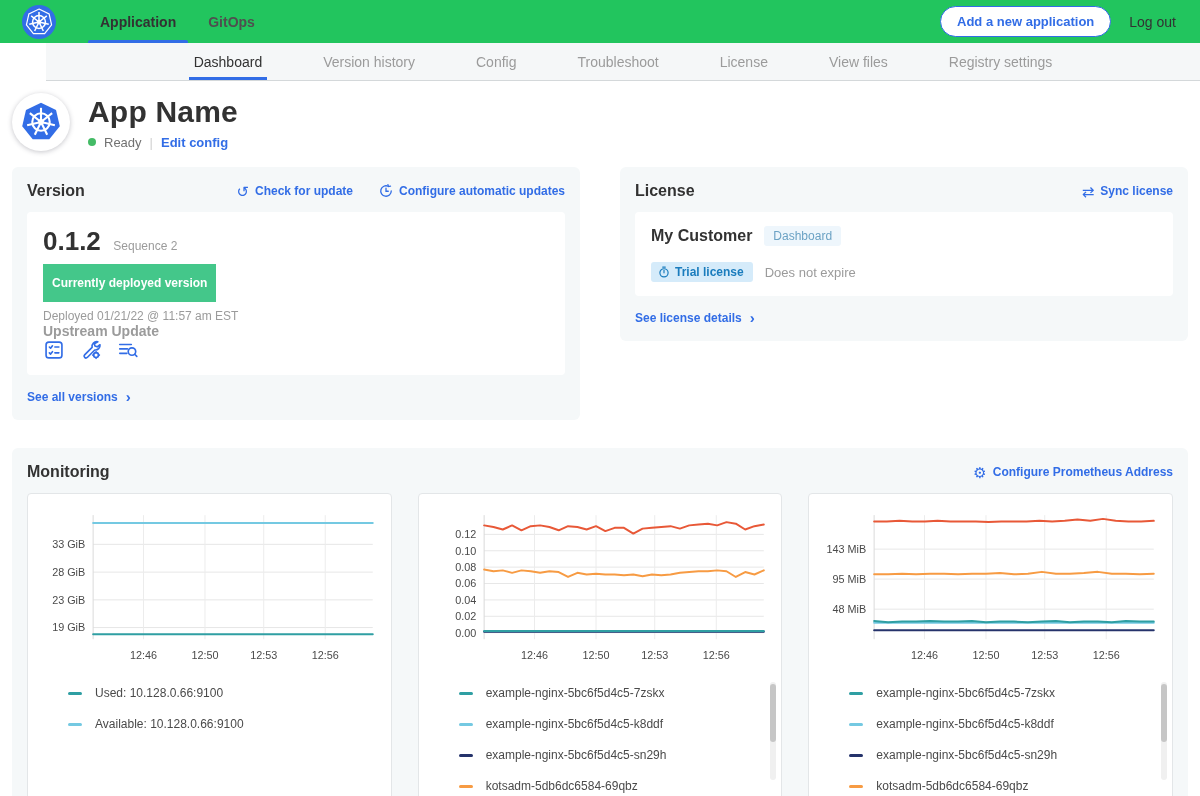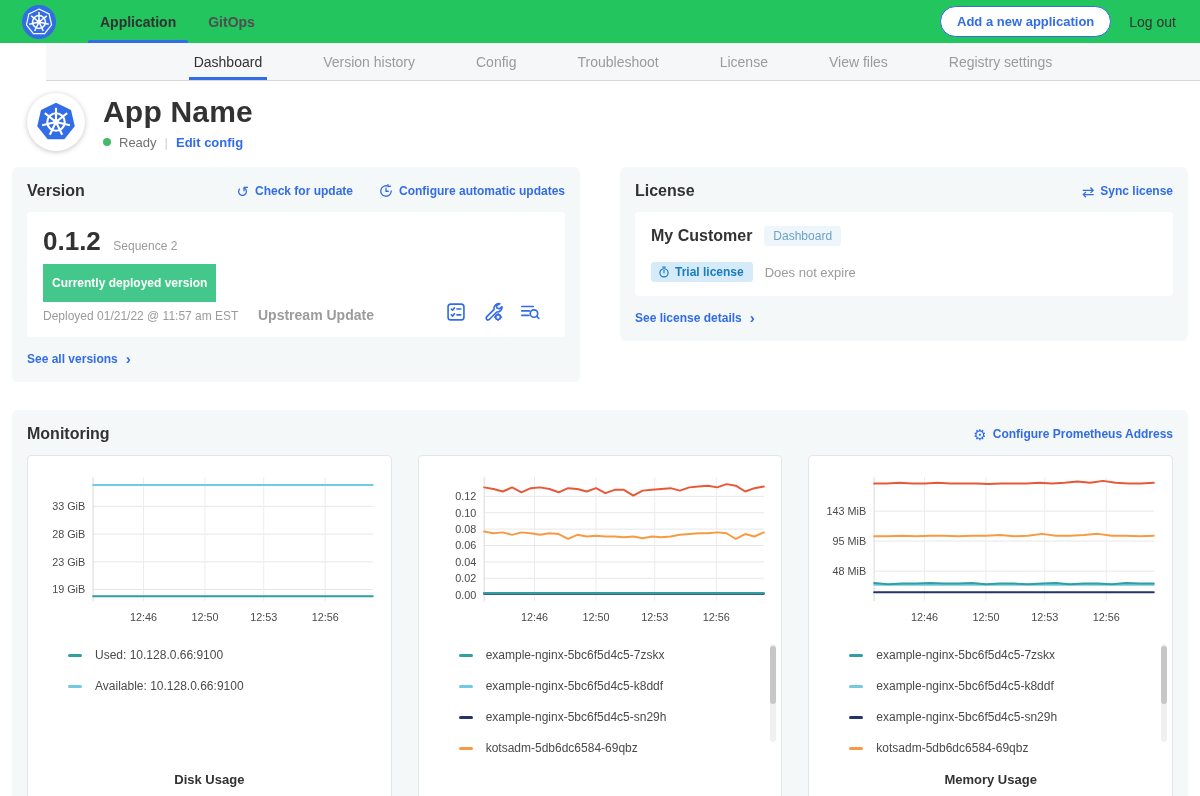--- a/index.html
+++ b/index.html
@@ -18,41 +18,41 @@
   .topnav-tab.active::after { content:""; position:absolute; left:4px; right:4px; bottom:0; height:3px; background:#326de6; border-radius:2px 2px 0 0; }
   .topnav-right { margin-left:auto; display:flex; align-items:center; gap:18px; }
   .btn-outline { border:1px solid #326de6; color:#326de6; background:#fff; font-weight:700; font-size:13px; padding:7px 16px; border-radius:17px; cursor:pointer; font-family:inherit; }
   .logout { font-size:14px; color:#323232; cursor:pointer; }
   
   .subnav { height:38px; background:#f5f7f8; border-bottom:1px solid #d4d8da; display:flex; justify-content:center; gap:7px;margin-left:46px; }
   .subnav-item { position:relative; display:flex; align-items:center; height:100%; padding:0 27px; font-size:14px; color:#9b9b9b; cursor:pointer; }
   .subnav-item.active { color:#323232; font-weight:500; }
   .subnav-item.active::after { content:""; position:absolute; left:22px; right:22px; bottom:0; height:3px; background:#326de6; }
   
-  .app-header { display:flex; align-items:center; gap:18px; padding:12px 12px 16px 27px; }
+  .app-header { display:flex; align-items:center; gap:18px; padding:12px 12px 16px 12px; }
   .app-icon { width:58px; height:58px; border-radius:50%; background:#fff; box-shadow:0 1px 5px rgba(50,50,70,.28); display:flex; align-items:center; justify-content:center; flex:none; }
   .app-title { font-size:30px; font-weight:800; margin:0 0 6px 0; letter-spacing:.2px; }
   .app-status-row { display:flex; align-items:center; gap:8px; font-size:13px; color:#717171; }
   .status-dot { width:8px; height:8px; border-radius:50%; display:inline-block; }
   .status-divider { color:#d0d0d0; font-size:13px; }
   .link { color:#326de6; font-weight:700; font-size:12px; cursor:pointer; display:inline-flex; align-items:center; gap:6px; white-space:nowrap; }
   .link.md { font-size:13px; }
   .link .uni { font-size:15px; line-height:1; font-weight:400; }
   .chev { font-size:15px; font-weight:700; margin-left:2px; line-height:0.9; }
   
   main { padding:0 12px; }
   .cards-row { display:grid; grid-template-columns:1fr 1fr; gap:40px; align-items:start; }
   .card { background:#f5f8f9; border-radius:6px; padding:15px; }
   .card-header { display:flex; align-items:center; margin-bottom:12px; }
   .card-title { font-size:16px; font-weight:700; color:#323232; }
   .card-header .spacer { flex:1; }
   .hdr-links { display:flex; gap:26px; }
   .inner-card { background:#fff; border-radius:4px; padding:14px 16px; }
   
-  .version-flex { display:flex; align-items:flex-end; }
+  .version-flex { display:flex; align-items:flex-start;flex-direction:column; }
   .version-left { width:215px; flex:none; }
   .version-number { font-size:26px; font-weight:800; }
   .sequence { font-size:12px; color:#9b9b9b; margin-left:8px; font-weight:400; }
   .deployed-badge { display:inline-block; background:#44c78a; color:#fff; font-size:12px; font-weight:700; padding:12px 9px; border-radius:0; margin:7px 0 7px 0; }
   .deployed-at { font-size:12px; color:#9b9b9b; }
   .upstream { flex:1; font-size:14px; font-weight:700; color:#9b9b9b; }
   .version-icons { display:flex; gap:15px; align-items:center; padding-right:8px; }
   .vicon { cursor:pointer; display:flex; }
   .card-footer { margin-top:12px; }
   

